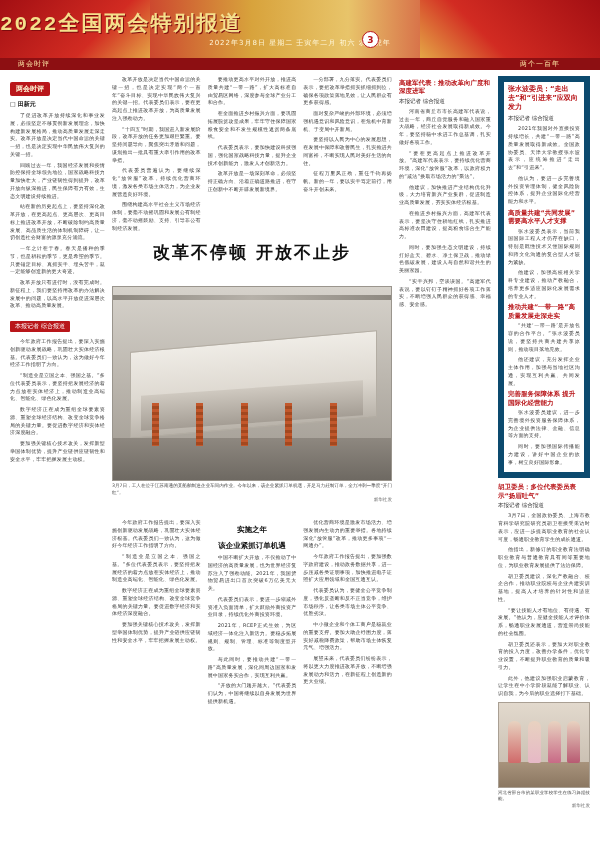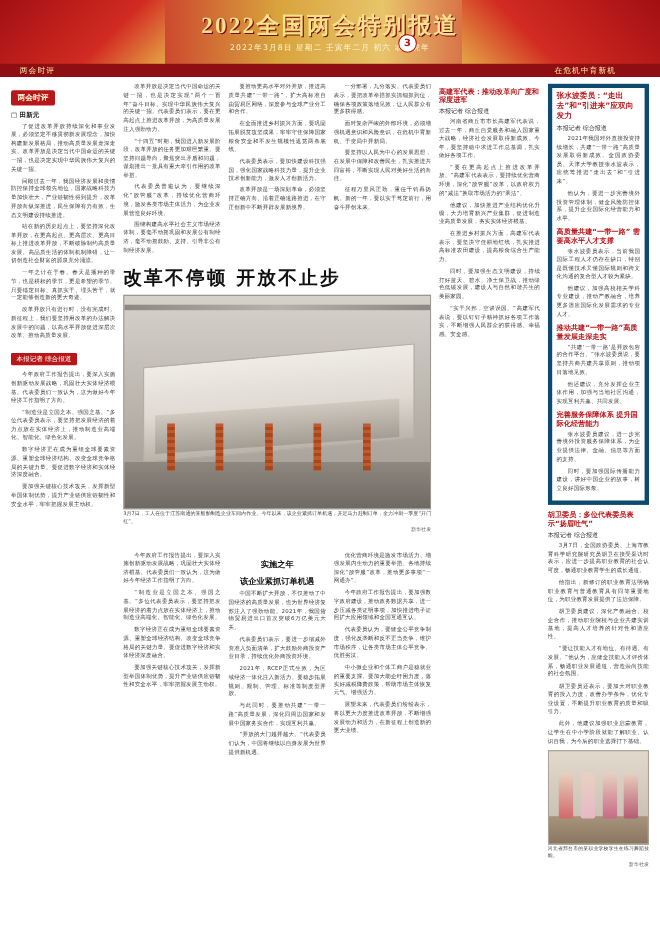--- a/index.html
+++ b/index.html
@@ -25,25 +25,24 @@
   .masthead .left-art{
     position:absolute;left:0;top:0;width:150px;height:70px;
     background:linear-gradient(135deg,#a30f13,#d22b22 60%,#e7b74b);
   }
   .masthead .right-art{
     position:absolute;right:0;top:0;width:180px;height:70px;
     background:linear-gradient(225deg,#a30f13,#d22b22 60%,#e7b74b);
   }
   .mast-title{
     position:absolute;left:0;right:0;top:9px;
-    text-align:center;
     font-size:21px;font-weight:bold;letter-spacing:2px;
     color:#f5e08c;
     text-shadow:1px 1px 0 #7d0a0d;
-    font-family:Liberation Serif, serif;
+    font-family:Liberation Mono, monospace;
   }
   .mast-sub{
     position:absolute;left:0;right:0;top:38px;
     text-align:center;
     font-size:7px;color:#fff7d8;letter-spacing:1px;
   }
   .mast-page{
     position:absolute;left:50%;margin-left:62px;top:31px;
     width:15px;height:15px;border-radius:50%;
     background:#fff;color:#b9161a;
@@ -82,24 +81,24 @@
   .col-e{width:92px;}
   
   .headline-main{
     text-align:center;
     font-size:15px;font-weight:bold;color:#111;
     letter-spacing:1px;
     margin:2px 0 6px 0;
     font-family:"DejaVu Sans","Liberation Sans",sans-serif;
   }
   .headline-2{
-    text-align:left;
+    text-align:center;
     font-size:17px;font-weight:bold;color:#111;
     letter-spacing:2px;
-    margin:6px 0 4px 0;
+    margin:6px 0 22px 0;
   }
   .byline{
     font-size:5.5px;color:#333;margin:2px 0 3px 0;
   }
   .subhead{
     font-size:7.5px;font-weight:bold;color:#111;
     text-align:center;margin:6px 0 3px 0;
   }
   .body-text{
     font-size:5px;line-height:1.55;color:#3a3a3a;
@@ -155,21 +154,21 @@
     position:absolute;left:0;right:0;top:4%;height:5px;
     background:linear-gradient(90deg,#8d8880,#b6b1a9,#8d8880);
   }
   .photo-caption{
     font-size:4.6px;color:#444;line-height:1.4;
     text-align:justify;margin-top:2px;
   }
   .photo-credit{font-size:4.6px;color:#666;text-align:right;margin-top:1px;}
   
   .rbox{
-    border:4px solid #0c4a6e;
+    border:6px solid #0c4a6e;
     padding:3px 4px;
     margin-bottom:5px;
     box-sizing:border-box;
   }
   .rbox-title{
     font-size:7px;font-weight:bold;color:#b9161a;
     line-height:1.3;margin-bottom:3px;
   }
   .small-head{
     font-size:6.5px;font-weight:bold;color:#111;
@@ -206,21 +205,21 @@
 <div class="page">
 
   <div class="masthead">
     <div class="left-art"></div>
     <div class="right-art"></div>
     <div class="mast-title">2022全国两会特别报道</div>
     <div class="mast-sub">2022年3月8日    星期二    壬寅年二月    初六    农历虎年</div>
     <div class="mast-page">3</div>
     <div class="mast-strip">
       <div class="strip-left">两会时评</div>
-      <div class="strip-right">在危机中育新机</div>
+      <div class="strip-right">两个一百年</div>
     </div>
   </div>
 
   <div class="content">
     <div class="cols">
 
       <div class="col col-a">
         <div class="col-inner">
           <div class="opinion-badge">两会时评</div>
           <div class="author">□ 田新元</div>
@@ -342,21 +341,21 @@
 
       <div class="col col-e">
         <div class="col-inner">
           <div class="rbox">
             <div class="rbox-title">张水波委员：“走出去”和“引进来”应双向发力</div>
             <div class="byline">本报记者 综合报道</div>
             <div class="body-text">
               <p>2021年我国对外直接投资持续增长，共建“一带一路”高质量发展取得新成效。全国政协委员、天津大学教授张水波表示，应统筹推进“走出去”和“引进来”。</p>
               <p>他认为，要进一步完善境外投资管理体制，健全风险防控体系，提升企业国际化经营能力和水平。</p>
             </div>
-            <div class="red-head">高质量共建“一带一路” 需要高水平人才支撑</div>
+            <div class="red-head">高质量共建“共同发展” 需要高水平人才支撑</div>
             <div class="body-text">
               <p>张水波委员表示，当前我国国际工程人才仍存在缺口，特别是既懂技术又懂国际规则和跨文化沟通的复合型人才较为紧缺。</p>
               <p>他建议，加强高校相关学科专业建设，推动产教融合，培养更多适应国际化发展需求的专业人才。</p>
             </div>
             <div class="red-head">推动共建“一带一路”高质量发展走深走实</div>
             <div class="body-text">
               <p>“共建‘一带一路’是开放包容的合作平台。”张水波委员说，要坚持共商共建共享原则，推动项目落地见效。</p>
               <p>他还建议，充分发挥企业主体作用，加强与当地社区沟通，实现互利共赢、共同发展。</p>
             </div>
             <div class="red-head">完善服务保障体系 提升国际化经营能力</div>

